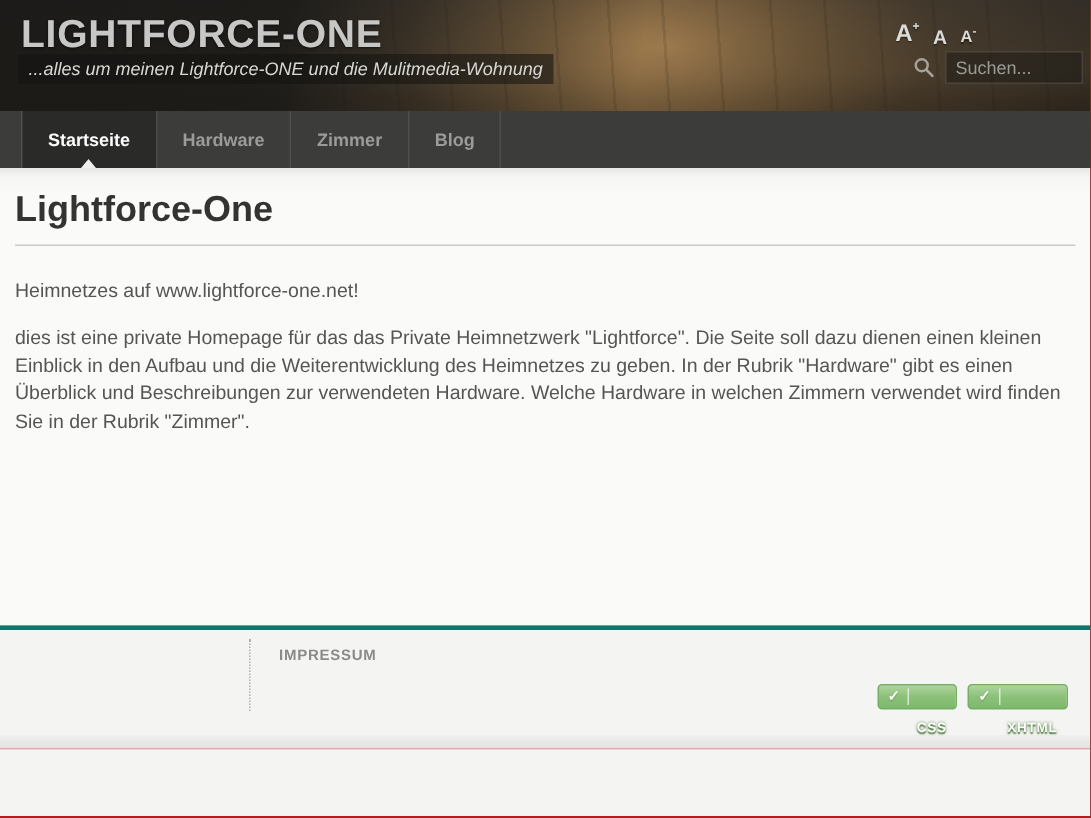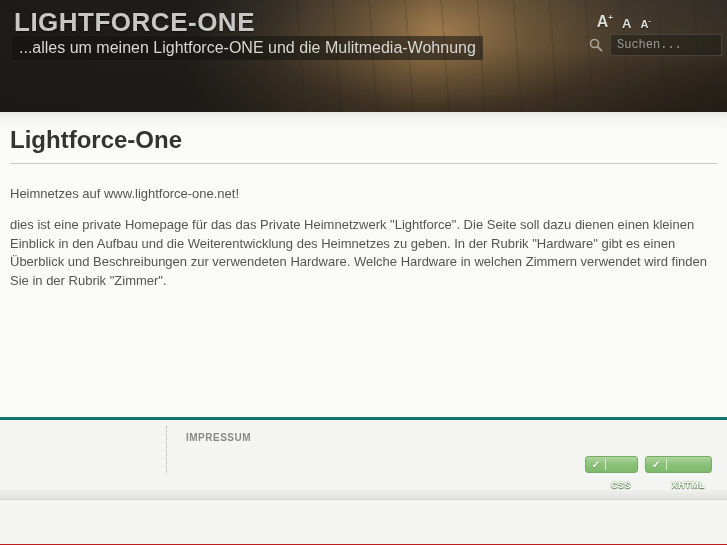--- a/index.html
+++ b/index.html
@@ -23,41 +23,41 @@
     opacity:.45;
   }
   .site-title {
     position:absolute; top:7px; left:14px; z-index:2;
     font-size:26px; font-weight:bold; letter-spacing:0.5px; color:#c7c7c5;
     text-shadow:0 1px 2px rgba(0,0,0,0.6);
   }
   .tagline {
     position:absolute; top:36px; left:12px; z-index:2;
     display:inline-block; padding:3px 7px;
-    background:rgba(18,18,16,0.55); color:#d7d7d3; font-size:16px;
+    background:rgba(18,18,16,0.55); color:#d7d7d3; font-size:12px;font-style:italic;
   }
 
   .fontsize-controls {
     position:absolute; top:14px; right:76px; z-index:2;
     display:flex; align-items:flex-end; gap:9px; color:#dcdcd8;
   }
   .fs-btn { font-weight:bold; cursor:pointer; line-height:1; text-shadow:0 1px 1px rgba(0,0,0,0.5); }
   .fs-btn .sup { font-size:8px; vertical-align:7px; }
   .fs-large { font-size:16px; }
   .fs-normal { font-size:13px; }
   .fs-small { font-size:11px; }
   .fs-small .sup { vertical-align:5px; }
 
   .search-area { position:absolute; top:34px; right:5px; z-index:2; display:flex; align-items:center; }
   .search-icon { margin-right:7px; cursor:pointer; display:block; opacity:0.85; }
   .search-input {
-    width:112px; height:22px; padding:0 6px;
+    width:92px; height:22px; padding:0 6px;
     background:rgba(22,22,20,0.45);
     border:1px solid rgba(130,124,112,0.35);
-    color:#cfcfcb; font-size:12px; font-family:Liberation Mono, monospace;
+    color:#cfcfcb; font-size:12px; font-family:Liberation Sans, sans-serif;
     outline:none;
   }
   .search-input::placeholder { color:#9a9a94; }
 
   
   .nav {
     position:absolute; left:0; right:0; bottom:0; height:38px; z-index:3;
     background:#3c3c3b; display:flex; align-items:stretch; padding-left:14px;
   }
   .nav-item {
@@ -131,20 +131,26 @@
     </div>
 
     <div class="search-area">
       <svg class="search-icon" width="14" height="14" viewBox="0 0 14 14">
         <circle cx="5.5" cy="5.5" r="4" fill="none" stroke="#b8b5ae" stroke-width="1.6"></circle>
         <line x1="8.6" y1="8.6" x2="12.6" y2="12.6" stroke="#b8b5ae" stroke-width="1.8" stroke-linecap="round"></line>
       </svg>
       <input class="search-input" type="text" placeholder="Suchen..." style="">
     </div>
 
+    <div class="nav">
+      <div class="nav-item active">Startseite</div>
+      <div class="nav-item">Hardware</div>
+      <div class="nav-item">Zimmer</div>
+      <div class="nav-item">Blog</div>
+    </div>
   </div>
 
   <div class="main">
     <h1 class="page-heading">Lightforce-One</h1>
     <hr class="heading-rule">
     <p class="intro-text">Heimnetzes auf www.lightforce-one.net!</p>
     <p class="body-text">dies ist eine private Homepage für das das Private Heimnetzwerk "Lightforce". Die Seite soll dazu dienen einen kleinen Einblick in den Aufbau und die Weiterentwicklung des Heimnetzes zu geben. In der Rubrik "Hardware" gibt es einen Überblick und Beschreibungen zur verwendeten Hardware. Welche Hardware in welchen Zimmern verwendet wird finden Sie in der Rubrik "Zimmer".</p>
   </div>
 
   <div class="footer">

